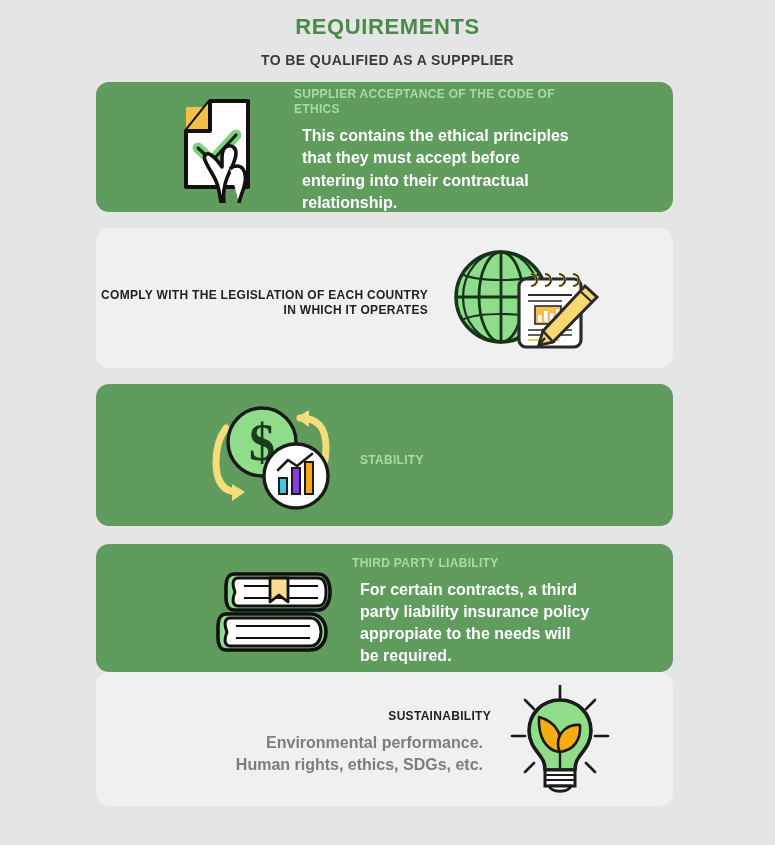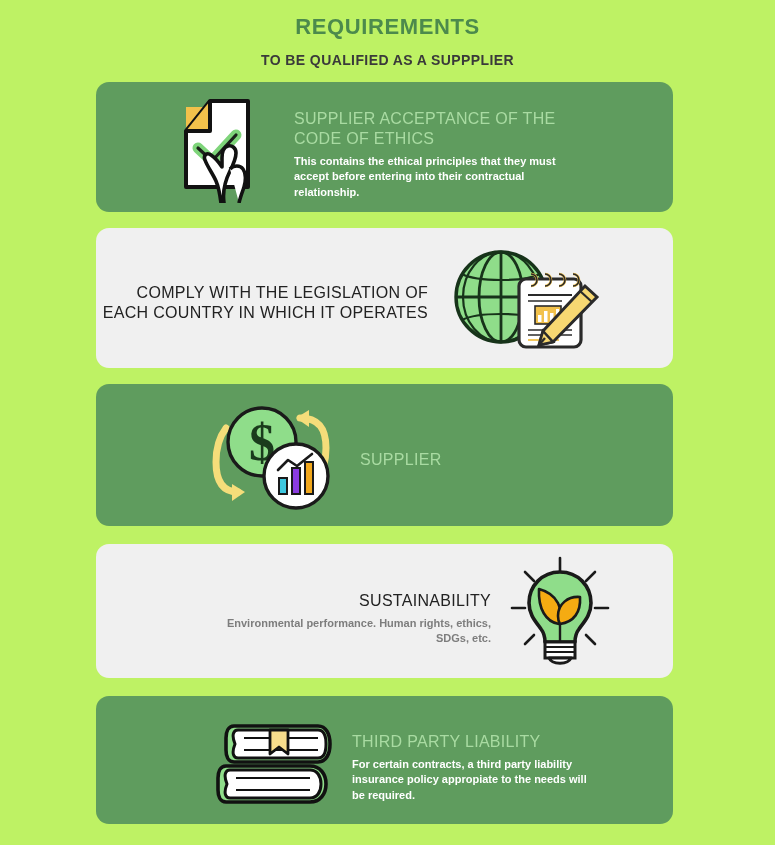--- a/index.html
+++ b/index.html
@@ -10,21 +10,21 @@
     width: 775px;
     height: 845px;
     background: #ffffff;
     font-family: "Liberation Sans", sans-serif;
     overflow: hidden;
   }
   .page {
     position: relative;
     width: 775px;
     height: 845px;
-    background: #bef264;
+    background: #e5e5e5;
   }
 
   
   .header {
     text-align: center;
     padding-top: 14px;
   }
   .title {
     font-size: 22px;
     font-weight: bold;
@@ -102,31 +102,31 @@
   .card-3 .icon-wrap { width: 140px; margin-left: 106px; }
   .card-3 .text-wrap { padding-left: 18px; padding-right: 68px; }
 
   .card-4 .icon-wrap { width: 110px; margin-right: 58px; }
   .card-4 .text-wrap { padding-left: 110px; padding-right: 14px; }
 
   .card-5 .icon-wrap { width: 130px; margin-left: 112px; }
   .card-5 .text-wrap { padding-left: 14px; padding-right: 72px; }
 
   .card-heading {
-    font-size: 16px;
-    font-weight: normal;
+    font-size: 12px;
+    font-weight: bold;
     letter-spacing: 0.3px;
     line-height: 1.25;
     margin: 15px 0 5px 0;
   }
   .card-body {
-    font-size: 11px;
+    font-size: 16px;
     font-weight: bold;
     line-height: 1.38;
-    margin: 0;
+    margin: 8px;
   }
   .card.green .card-heading { color: #a9dba2; }
   .card.green .card-body { color: #ffffff; }
   .card.grey .card-heading { color: #222222; }
   .card.grey .card-body { color: #7d7d7d; }
 
   .icon-svg { display: block; }
 </style>
 </head>
 <body>
@@ -222,21 +222,44 @@
           <text x="54" y="68" font-family="'Liberation Serif', serif" font-size="52" font-weight="bold" fill="#1a3b1c" text-anchor="middle">$</text>
 
           <circle cx="88" cy="84" r="32" fill="#ffffff" stroke="#1a1a1a" stroke-width="3.4"></circle>
           <rect x="71" y="86" width="8" height="16" fill="#3ec8e0" stroke="#1a1a1a" stroke-width="2"></rect>
           <rect x="84" y="76" width="8" height="26" fill="#8b3ce0" stroke="#1a1a1a" stroke-width="2"></rect>
           <rect x="97" y="70" width="8" height="32" fill="#f2a81c" stroke="#1a1a1a" stroke-width="2"></rect>
           <polyline points="70,78 80,68 89,74 104,62" fill="none" stroke="#1a1a1a" stroke-width="2.6" stroke-linecap="round" stroke-linejoin="round"></polyline>
         </svg>
       </div>
       <div class="text-wrap">
-        <div class="card-heading">SUPPLIER</div>
+        <div class="card-heading">STABILITY</div>
+      </div>
+    </div>
+
+    <div class="card green icon-left card-5">
+      <div class="icon-wrap">
+        <svg class="icon-svg" width="118" height="108" viewBox="0 0 118 108" aria-hidden="true">
+
+          <path d="M12 60 L96 60 C106 60 112 68 112 78 C112 88 106 96 96 96 L12 96 C6 96 4 90 4 84 L4 72 C4 66 6 60 12 60 Z" fill="#8fdd8a" stroke="#111111" stroke-width="3.6" stroke-linejoin="round"></path>
+          <path d="M16 64 L96 64 C103 64 107 70 107 78 C107 86 103 92 96 92 L16 92 C12 92 9 88 13 78 C9 68 12 64 16 64 Z" fill="#ffffff" stroke="#111111" stroke-width="3" stroke-linejoin="round"></path>
+          <line x1="22" y1="72" x2="96" y2="72" stroke="#111111" stroke-width="2.2"></line>
+          <line x1="22" y1="84" x2="96" y2="84" stroke="#111111" stroke-width="2.2"></line>
+
+          <path d="M20 20 L104 20 C112 20 116 28 116 38 C116 48 112 56 104 56 L20 56 C14 56 12 50 12 44 L12 32 C12 26 14 20 20 20 Z" fill="#8fdd8a" stroke="#111111" stroke-width="3.6" stroke-linejoin="round"></path>
+          <path d="M24 24 L104 24 C110 24 112 30 112 38 C112 46 110 52 104 52 L24 52 C20 52 17 48 21 38 C17 28 20 24 24 24 Z" fill="#ffffff" stroke="#111111" stroke-width="3" stroke-linejoin="round"></path>
+          <line x1="30" y1="32" x2="104" y2="32" stroke="#111111" stroke-width="2.2"></line>
+          <line x1="30" y1="44" x2="104" y2="44" stroke="#111111" stroke-width="2.2"></line>
+
+          <path d="M56 24 L74 24 L74 48 L65 41 L56 48 Z" fill="#f7dd8c" stroke="#111111" stroke-width="2.8" stroke-linejoin="round"></path>
+        </svg>
+      </div>
+      <div class="text-wrap">
+        <div class="card-heading">THIRD PARTY LIABILITY</div>
+        <div class="card-body">For certain contracts, a third party liability insurance policy appropiate to the needs will be required.</div>
       </div>
     </div>
 
     <div class="card grey icon-right card-4">
       <div class="text-wrap">
         <div class="card-heading">SUSTAINABILITY</div>
         <div class="card-body">Environmental performance. Human rights, ethics, SDGs, etc.</div>
       </div>
       <div class="icon-wrap">
         <svg class="icon-svg" width="104" height="114" viewBox="0 0 104 114" aria-hidden="true">
@@ -258,37 +281,14 @@
           <line x1="52" y1="70" x2="52" y2="88" stroke="#1a1a1a" stroke-width="2.4"></line>
 
           <rect x="37" y="88" width="30" height="16" fill="#ffffff" stroke="#1a1a1a" stroke-width="3"></rect>
           <line x1="37" y1="93" x2="67" y2="93" stroke="#1a1a1a" stroke-width="2"></line>
           <line x1="37" y1="98" x2="67" y2="98" stroke="#1a1a1a" stroke-width="2"></line>
           <path d="M41 104 C44 111 60 111 63 104 Z" fill="#ffffff" stroke="#1a1a1a" stroke-width="3" stroke-linejoin="round"></path>
         </svg>
       </div>
     </div>
 
-    <div class="card green icon-left card-5">
-      <div class="icon-wrap">
-        <svg class="icon-svg" width="118" height="108" viewBox="0 0 118 108" aria-hidden="true">
-
-          <path d="M12 60 L96 60 C106 60 112 68 112 78 C112 88 106 96 96 96 L12 96 C6 96 4 90 4 84 L4 72 C4 66 6 60 12 60 Z" fill="#8fdd8a" stroke="#111111" stroke-width="3.6" stroke-linejoin="round"></path>
-          <path d="M16 64 L96 64 C103 64 107 70 107 78 C107 86 103 92 96 92 L16 92 C12 92 9 88 13 78 C9 68 12 64 16 64 Z" fill="#ffffff" stroke="#111111" stroke-width="3" stroke-linejoin="round"></path>
-          <line x1="22" y1="72" x2="96" y2="72" stroke="#111111" stroke-width="2.2"></line>
-          <line x1="22" y1="84" x2="96" y2="84" stroke="#111111" stroke-width="2.2"></line>
-
-          <path d="M20 20 L104 20 C112 20 116 28 116 38 C116 48 112 56 104 56 L20 56 C14 56 12 50 12 44 L12 32 C12 26 14 20 20 20 Z" fill="#8fdd8a" stroke="#111111" stroke-width="3.6" stroke-linejoin="round"></path>
-          <path d="M24 24 L104 24 C110 24 112 30 112 38 C112 46 110 52 104 52 L24 52 C20 52 17 48 21 38 C17 28 20 24 24 24 Z" fill="#ffffff" stroke="#111111" stroke-width="3" stroke-linejoin="round"></path>
-          <line x1="30" y1="32" x2="104" y2="32" stroke="#111111" stroke-width="2.2"></line>
-          <line x1="30" y1="44" x2="104" y2="44" stroke="#111111" stroke-width="2.2"></line>
-
-          <path d="M56 24 L74 24 L74 48 L65 41 L56 48 Z" fill="#f7dd8c" stroke="#111111" stroke-width="2.8" stroke-linejoin="round"></path>
-        </svg>
-      </div>
-      <div class="text-wrap">
-        <div class="card-heading">THIRD PARTY LIABILITY</div>
-        <div class="card-body">For certain contracts, a third party liability insurance policy appropiate to the needs will be required.</div>
-      </div>
-    </div>
-
   </div>
 </div>
 
 </body></html>

